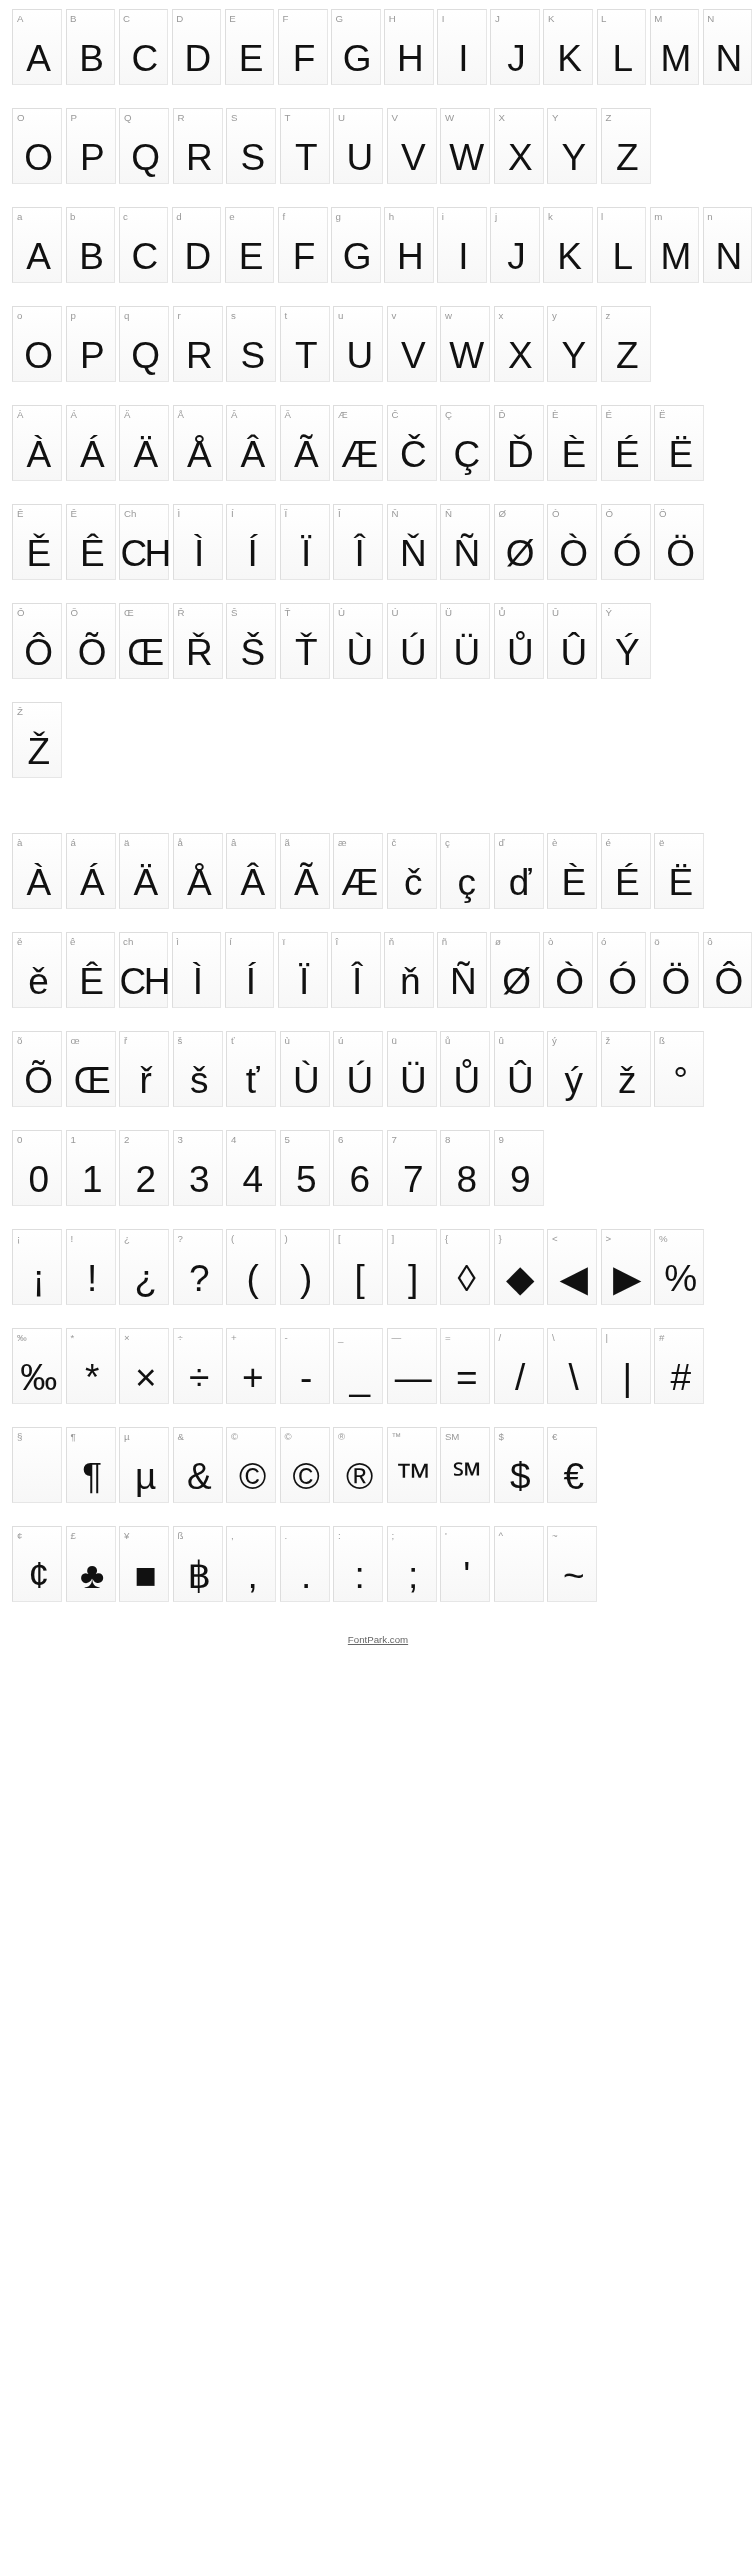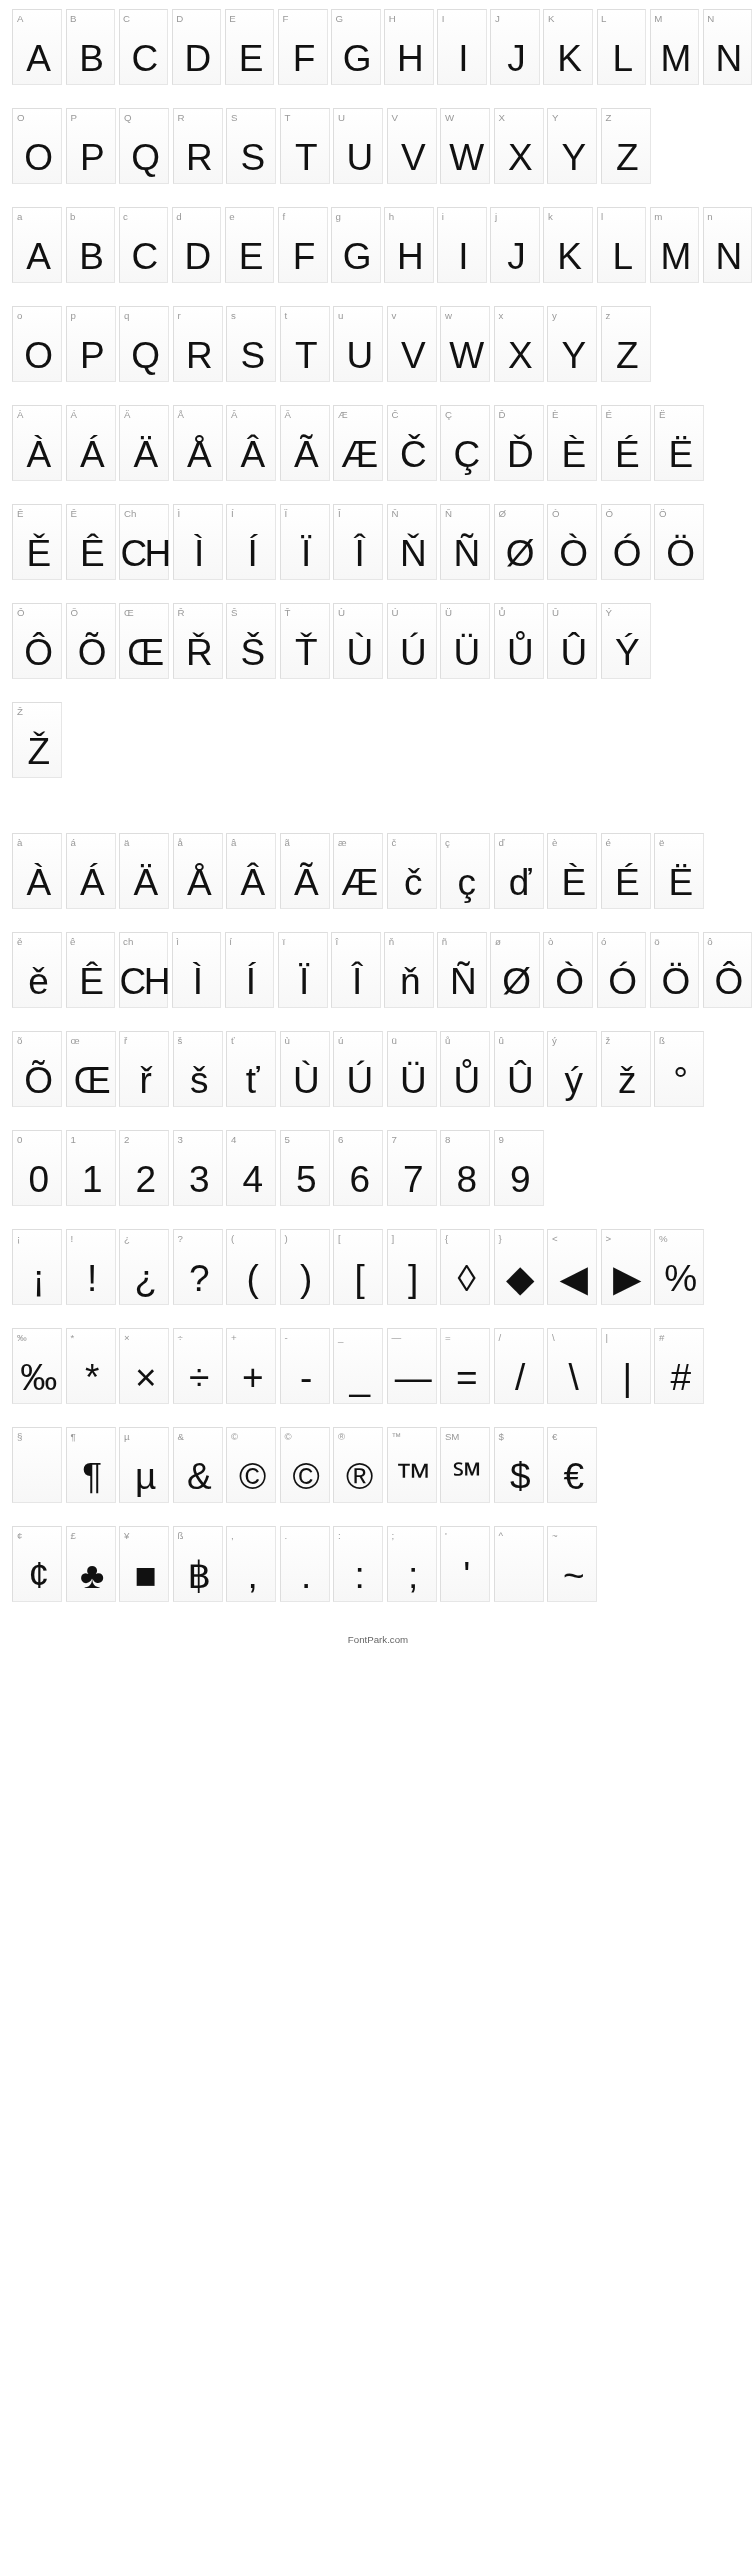--- a/index.html
+++ b/index.html
@@ -37,20 +37,21 @@
     font-stretch: condensed;
     letter-spacing: -2.7px;
   }
   .gap { height: 32px; }
   .footer {
     text-align: center;
     font-size: 9.7px;
     color: #666;
     font-family: Arial, sans-serif;
     padding: 8.9px 0 16px 0;
+    text-decoration: underline;
   }
 </style>
 </head>
 <body>
 
 <div class="chart">
     <div class="row">
       <div class="cell">
         <div class="small">A</div>
         <div class="big">A</div>

